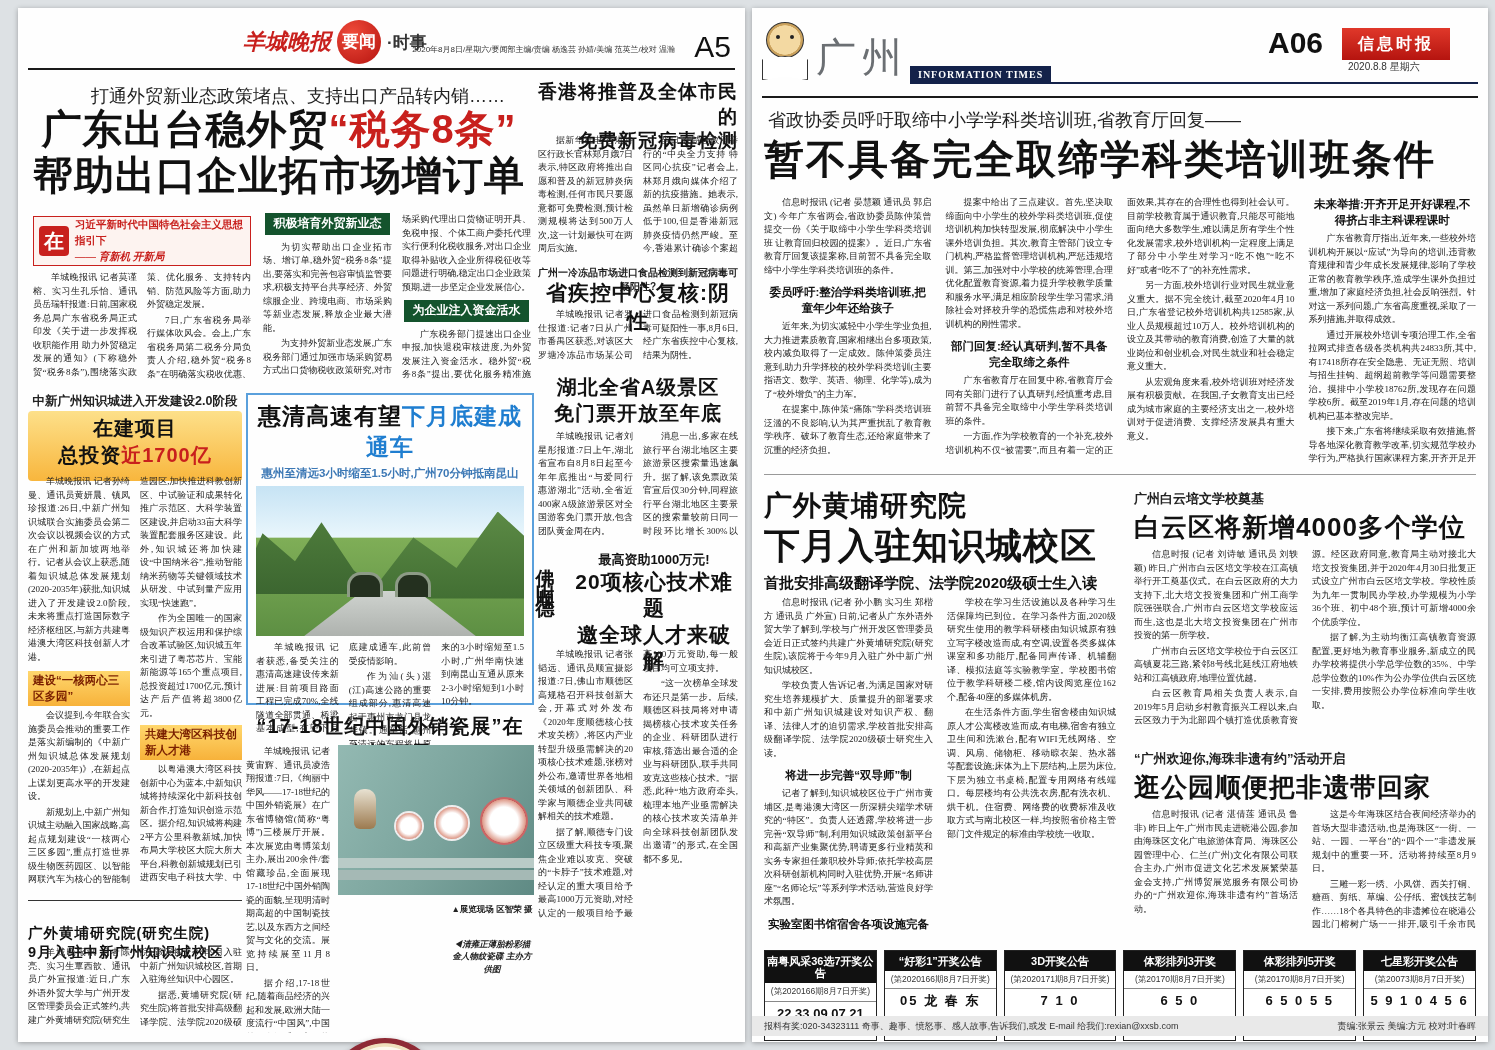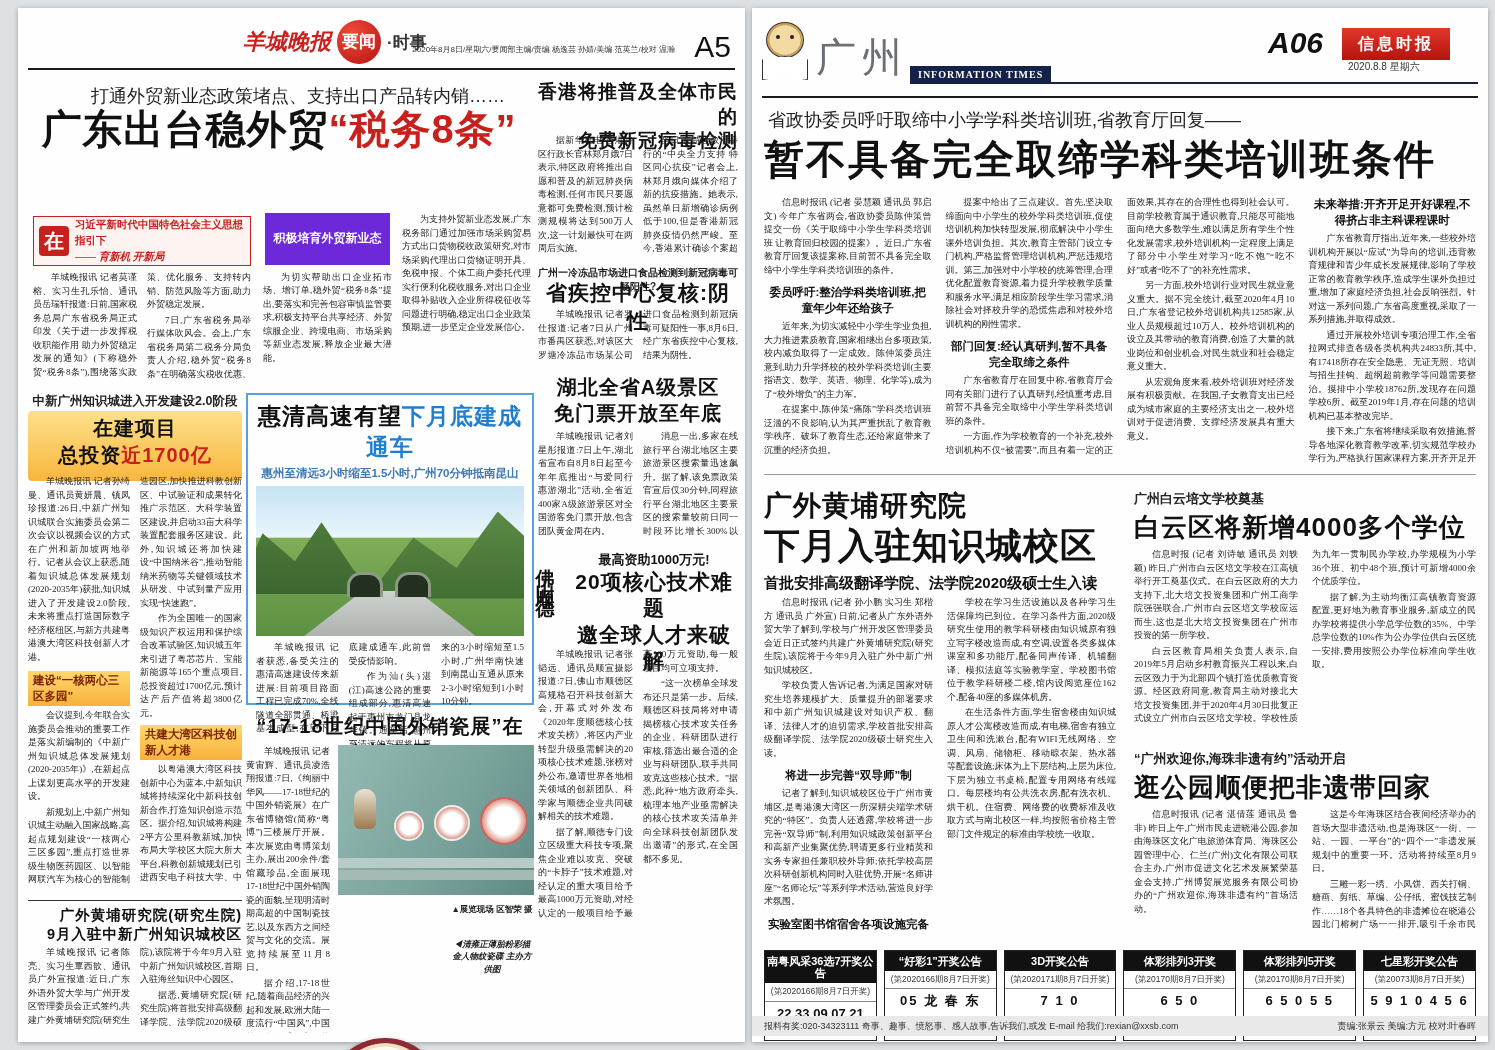--- a/index.html
+++ b/index.html
@@ -6,22 +6,22 @@
   .canvas{position:relative;width:1495px;height:1050px;background:#dde1e4;overflow:hidden;
           font-family:"Liberation Sans",sans-serif;}
   .page{position:absolute;top:8px;height:1034px;background:#fefefe;box-shadow:0 1px 5px rgba(0,0,0,.3);}
   .abs{position:absolute;}
   .serif{font-family:"Liberation Serif",serif;}
   .para{margin:0 0 2px 0;text-indent:2em;font:9px/1.5 "Liberation Serif",serif;color:#222;text-align:justify;}
   .body-cols{column-gap:10px;column-fill:auto;overflow:hidden;}
   .c2{column-count:2;}.c3{column-count:3;}.c4{column-count:4;}
   .hd{font-weight:bold;color:#111;letter-spacing:1px;}
   .red{color:#c8201d;}
-  .subhead-red{display:block;background:#6d28d9;color:#fff;font:bold 12px/1.3 "Liberation Sans",sans-serif;
-               padding:18px 6px;margin:6px 2px;text-align:center;break-inside:avoid;}
+  .subhead-red{display:block;background:#14532d;color:#fff;font:bold 12px/1.3 "Liberation Sans",sans-serif;
+               padding:3px 6px;margin:6px 2px;text-align:center;break-inside:avoid;}
   .subhead-org{display:inline-block;background:linear-gradient(#ffd76e,#f7b23a);color:#7a1f00;
                font:bold 11.5px/1.35 "Liberation Sans",sans-serif;padding:2px 5px;margin:5px 0 3px;break-inside:avoid;}
   .subhead-plain{display:block;font:bold 11.5px/1.4 "Liberation Sans",sans-serif;color:#111;
                  text-align:center;margin:7px 4px 4px;break-inside:avoid;}
   .rule{background:#1a1a1a;}
   .lot-box{flex:1;border:1px solid #222;display:flex;flex-direction:column;background:#fff;}
   .lot-title{background:#111;color:#fff;font:bold 11px/1.1 "Liberation Sans",sans-serif;text-align:center;padding:4px 1px;}
   .lot-draw{border-bottom:1px solid #888;font:8.5px/1.1 "Liberation Sans",sans-serif;color:#333;text-align:center;padding:4px 0;}
   .lot-nums{font:bold 13px/1.1 "Liberation Sans",sans-serif;color:#111;text-align:center;padding:5px 0;letter-spacing:2px;}
   .caption{font:bold 8.5px/1.45 "Liberation Sans",sans-serif;color:#222;}
@@ -58,20 +58,21 @@
     </div>
     <div class="abs" style="right:70px;top:36px;font-size:8px;color:#333;">2020年8月8日/星期六/要闻部主编/责编 杨逸芸 孙婧/美编 范英兰/校对 温瀚</div>
     <div class="abs" style="right:14px;top:22px;font-size:30px;color:#111;font-family:'Liberation Sans',sans-serif;">A5</div>
     <div class="abs rule" style="left:10px;right:10px;top:60px;height:2px;"></div>
 
     <div class="abs" style="left:70px;top:76px;width:420px;text-align:center;font-size:18px;color:#222;">打通外贸新业态政策堵点、支持出口产品转内销……</div>
     <div class="abs" style="left:6px;top:98px;width:510px;text-align:center;">
       <div class="hd" style="font-size:40px;line-height:1.15;">
         <span>广东出台稳外贸</span><span class="red">“税务8条”</span>
       </div>
+      <div class="hd" style="font-size:40px;line-height:1.15;">帮助出口企业拓市场增订单</div>
     </div>
 
     <div class="abs" style="left:15px;top:208px;width:218px;height:50px;border:1.5px solid #c8201d;background:#fdf3f0;display:flex;align-items:center;gap:6px;padding:2px 5px;box-sizing:border-box;">
       <span style="width:30px;height:30px;background:#c8201d;color:#fff;font:bold 20px/30px 'Liberation Serif',serif;text-align:center;border-radius:4px;flex:0 0 auto;">在</span>
       <span style="color:#c8201d;font:bold 10.5px/1.5 'Liberation Sans',sans-serif;">
         <span>习近平新时代中国特色社会主义思想指引下</span><br>
         <span class="serif" style="font-style:italic;">—— 育新机 开新局</span>
       </span>
     </div>
 
@@ -96,21 +97,21 @@
       <span class="subhead-org">建设“一核两心三区多园”</span>
       <span><p class="para">会议提到,今年联合实施委员会推动的重要工作是落实新编制的《中新广州知识城总体发展规划(2020-2035年)》,在新起点上谋划更高水平的开发建设。</p><p class="para">新规划上,中新广州知识城主动融入国家战略,高起点规划建设“一核两心三区多园”,重点打造世界级生物医药园区、以智能网联汽车为核心的智能制造园区,加快推进科教创新区、中试验证和成果转化推广示范区、大科学装置区建设,并启动33亩大科学装置配套服务区建设。此外,知识城还将加快建设“中国纳米谷”,推动智能纳米药物等关键领域技术从研发、中试到量产应用实现“快速跑”。</p><p class="para">作为全国唯一的国家级知识产权运用和保护综合改革试验区,知识城五年来引进了粤芯芯片、宝能新能源等165个重点项目,总投资超过1700亿元,预计达产后产值将超3800亿元。</p></span>
       <span class="subhead-org">共建大湾区科技创新人才港</span>
       <span><p class="para">以粤港澳大湾区科技创新中心为蓝本,中新知识城将持续深化中新科技创新合作,打造知识创造示范区。据介绍,知识城将构建2平方公里科教新城,加快布局大学校区大院大所大平台,科教创新城规划已引进西安电子科技大学、中国社会科学院大学等13家顶尖科研院所,首批入驻院所将于今年9月开学,在园科研研究生超1700人。</p></span>
       
       
       
       
     </div>
 
-    <div class="abs" style="left:10px;top:892px;width:214px;border-top:1.5px solid #333;padding-top:5px;text-align:right;">
+    <div class="abs" style="left:10px;top:892px;width:214px;border-top:1.5px solid #333;padding-top:23px;text-align:left;">
       <div class="hd" style="font-size:14.5px;line-height:1.3;">广外黄埔研究院(研究生院)</div>
       <div class="hd" style="font-size:14.5px;line-height:1.3;">9月入驻中新广州知识城校区</div>
     </div>
     <div class="abs body-cols c2" style="left:10px;top:938px;width:214px;height:88px;">
         <p class="para">羊城晚报讯 记者陈亮、实习生覃西歆、通讯员广外宣报道:近日,广东外语外贸大学与广州开发区管理委员会正式签约,共建广外黄埔研究院(研究生院),该院将于今年9月入驻中新广州知识城校区,首期入驻海丝知识中心园区。</p>
         <p class="para">据悉,黄埔研究院(研究生院)将首批安排高级翻译学院、法学院2020级硕士研究生入读,以满足中新广州知识城建设对翻译、法律人才的迫切需求。</p>
       </div>
 
     <div class="abs" style="left:228px;top:385px;width:288px;height:312px;border:2px solid #5aa0dc;box-sizing:border-box;padding:6px 8px;">
       <div style="text-align:center;">
@@ -191,21 +192,21 @@
     <div class="abs lion" style="left:10px;top:14px;">
       <div class="head">
         <div class="eye" style="left:9px;"></div>
         <div class="eye" style="right:9px;"></div>
       </div>
       <div class="book"></div>
     </div>
     <div class="abs serif" style="left:64px;top:22px;font-size:40px;color:#6b6f73;letter-spacing:6px;">广州</div>
     <div class="abs" style="left:158px;top:58px;background:#14224a;color:#fff;font:bold 10px/1 'Liberation Serif',serif;padding:4px 8px;letter-spacing:1px;">INFORMATION TIMES</div>
     <div class="abs" style="left:158px;top:74px;right:10px;height:1.5px;background:#14224a;"></div>
-    <div class="abs hd" style="left:516px;top:18px;font-size:30px;letter-spacing:0;font-style:italic;">A06</div>
+    <div class="abs hd" style="left:516px;top:18px;font-size:30px;letter-spacing:0;">A06</div>
     <div class="abs" style="left:590px;top:20px;background:linear-gradient(#e0382a,#b5140f);color:#fff;font:bold 16px/1 'Liberation Sans',sans-serif;padding:8px 16px;letter-spacing:3px;">信息时报</div>
     <div class="abs" style="left:596px;top:52px;font-size:10px;color:#333;">2020.8.8 星期六</div>
     <div class="abs rule" style="left:10px;right:10px;top:88px;height:1.5px;"></div>
 
     <div class="abs" style="left:16px;top:100px;font-size:18px;color:#222;">省政协委员呼吁取缔中小学学科类培训班,省教育厅回复——</div>
     <div class="abs hd" style="left:12px;top:124px;width:712px;font-size:40px;letter-spacing:2px;text-align:justify;">暂不具备完全取缔学科类培训班条件</div>
 
     <div class="abs body-cols c4" style="left:12px;top:188px;width:712px;height:272px;column-gap:14px;">
       <span><p class="para">信息时报讯 (记者 晏慧颖 通讯员 郭启文) 今年广东省两会,省政协委员陈仲策曾提交一份《关于取缔中小学生学科类培训班 让教育回归校园的提案》。近日,广东省教育厅回复该提案称,目前暂不具备完全取缔中小学生学科类培训班的条件。</p></span>
       <span class="subhead-plain">委员呼吁:整治学科类培训班,把童年少年还给孩子</span>
@@ -230,20 +231,21 @@
       <span class="subhead-plain">实验室图书馆宿舍各项设施完备</span>
       <span><p class="para">学校在学习生活设施以及各种学习生活保障均已到位。在学习条件方面,2020级研究生使用的教学科研楼由知识城原有独立写字楼改造而成,有空调,设置各类多媒体课室和多功能厅,配备同声传译、机辅翻译、模拟法庭等实验教学室。学校图书馆位于教学科研楼二楼,馆内设阅览座位162个,配备40座的多媒体机房。</p><p class="para">在生活条件方面,学生宿舍楼由知识城原人才公寓楼改造而成,有电梯,宿舍有独立卫生间和洗漱台,配有WIFI无线网络、空调、风扇、储物柜、移动晾衣架、热水器等配套设施;床体为上下层结构,上层为床位,下层为独立书桌椅,配置专用网络有线端口。每层楼均有公共洗衣房,配有洗衣机、烘干机。住宿费、网络费的收费标准及收取方式与南北校区一样,均按照省价格主管部门文件规定的标准由学校统一收取。</p></span>
     </div>
 
     <div class="abs" style="left:382px;top:482px;width:342px;">
       <div style="font:bold 13px 'Liberation Sans',sans-serif;color:#222;">广州白云培文学校奠基</div>
       <div class="hd" style="font-size:26px;margin-top:2px;">白云区将新增4000多个学位</div>
     </div>
     <div class="abs body-cols c2" style="left:382px;top:540px;width:342px;height:190px;column-gap:14px;">
         <p class="para">信息时报 (记者 刘诗敏 通讯员 刘轶颖) 昨日,广州市白云区培文学校在江高镇举行开工奠基仪式。在白云区政府的大力支持下,北大培文投资集团和广州工商学院强强联合,广州市白云区培文学校应运而生,这也是北大培文投资集团在广州市投资的第一所学校。</p>
+        <p class="para">广州市白云区培文学校位于白云区江高镇夏花三路,紧邻8号线北延线江府地铁站和江高镇政府,地理位置优越。</p>
         <p class="para">白云区教育局相关负责人表示,自2019年5月启动乡村教育振兴工程以来,白云区致力于为北部四个镇打造优质教育资源。经区政府同意,教育局主动对接北大培文投资集团,并于2020年4月30日批复正式设立广州市白云区培文学校。学校性质为九年一贯制民办学校,办学规模为小学36个班、初中48个班,预计可新增4000余个优质学位。</p>
         <p class="para">据了解,为主动均衡江高镇教育资源配置,更好地为教育事业服务,新成立的民办学校将提供小学总学位数的35%、中学总学位数的10%作为公办学位供白云区统一安排,费用按照公办学位标准向学生收取。</p>
       </div>
 
     <div class="abs" style="left:382px;top:742px;width:342px;">
       <div style="font:bold 13px 'Liberation Sans',sans-serif;color:#222;">“广州欢迎你,海珠非遗有约”活动开启</div>
       <div class="hd" style="font-size:26px;margin-top:2px;">逛公园顺便把非遗带回家</div>
     </div>
     <div class="abs body-cols c2" style="left:382px;top:800px;width:342px;height:136px;column-gap:14px;">
         <p class="para">信息时报讯 (记者 湛倩莲 通讯员 鲁非) 昨日上午,广州市民走进晓港公园,参加由海珠区文化广电旅游体育局、海珠区公园管理中心、仁兰(广州)文化有限公司联合主办,广州市促进文化艺术发展繁荣基金会支持,广州博贸展览服务有限公司协办的“广州欢迎你,海珠非遗有约”首场活动。</p>

